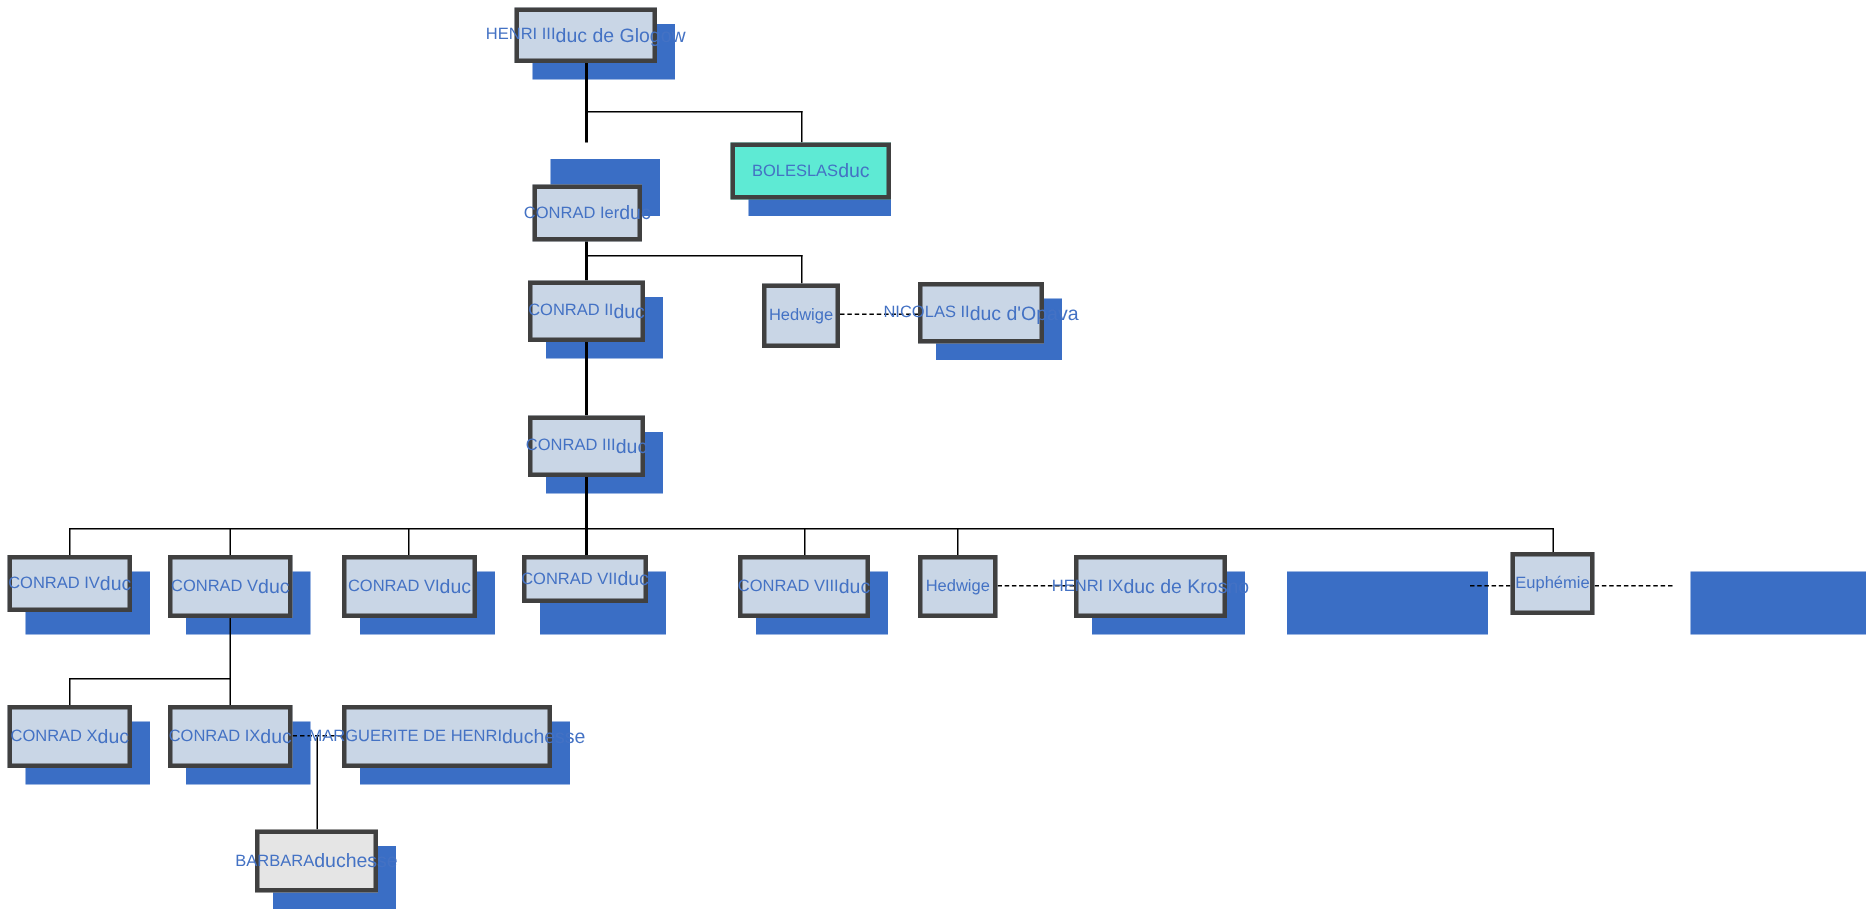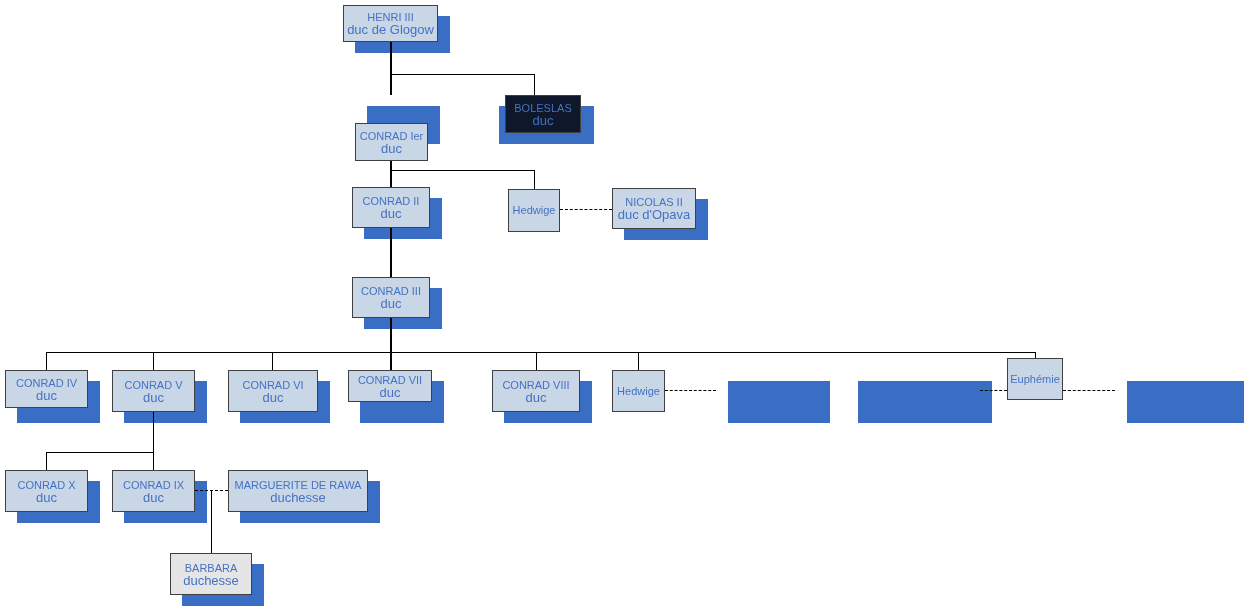--- a/index.html
+++ b/index.html
@@ -7,25 +7,25 @@
     position: relative;
     width: 1245px;
     height: 610px;
     background: #ffffff;
     font-family: "Liberation Sans", sans-serif;
     overflow: hidden;
   }
   .node {
     position: absolute;
     box-sizing: border-box;
-    border: 1px solid #0ea5e9;
+    border: 3px solid #0ea5e9;
     background: #c9d6e6;
     color: #4472c4;
     display: flex;
-    flex-direction: column;
+    flex-direction: row;
     align-items: center;
     justify-content: center;
     text-align: center;
     z-index: 3;
     cursor: pointer;
   }
   .person-name  { font-size: 11px; line-height: 13px; white-space: nowrap; }
   .person-title { font-size: 13px; line-height: 12px; white-space: nowrap; }
   .node-shadow {
     position: absolute;
@@ -80,21 +80,21 @@
     <div class="node" style="left: 343px; top: 5px; width: 95px; height: 37px; background: rgb(201, 214, 230); border-color: rgb(64, 64, 64); color: rgb(68, 114, 196);">
       <div class="person-name">HENRI III</div>
       <div class="person-title">duc de Glogow</div>
     </div>
     <div class="node-shadow" style="left: 367px; top: 106px; width: 73px; height: 38px; background: rgb(58, 110, 197);"></div>
     <div class="node" style="left: 355px; top: 95px; width: 73px; height: 38px; background: rgb(201, 214, 230); border-color: rgb(64, 64, 64); color: rgb(68, 114, 196); margin-top: 28px;">
       <div class="person-name">CONRAD Ier</div>
       <div class="person-title">duc</div>
     </div>
     <div class="node-shadow" style="left: 499px; top: 106px; width: 95px; height: 38px; background: rgb(58, 110, 197);"></div>
-    <div class="node" style="left: 505px; top: 95px; width: 76px; height: 38px; background: #0f172a; border-color: rgb(64, 64, 64); color: rgb(68, 114, 196);">
+    <div class="node" style="left: 487px; top: 95px; width: 107px; height: 38px; background: #5eead4; border-color: rgb(64, 64, 64); color: rgb(68, 114, 196);">
       <div class="person-name">BOLESLAS</div>
       <div class="person-title">duc</div>
     </div>
     <div class="node-shadow" style="left: 364px; top: 198px; width: 78px; height: 41px; background: rgb(58, 110, 197);"></div>
     <div class="node" style="left: 352px; top: 187px; width: 78px; height: 41px; background: rgb(201, 214, 230); border-color: rgb(64, 64, 64); color: rgb(68, 114, 196);">
       <div class="person-name">CONRAD II</div>
       <div class="person-title">duc</div>
     </div>
     <div class="node" style="left: 508px; top: 189px; width: 52px; height: 43px; background: rgb(201, 214, 230); border-color: rgb(64, 64, 64); color: rgb(68, 114, 196);">
       <div class="person-name">Hedwige</div>
@@ -131,38 +131,42 @@
     </div>
     <div class="node-shadow" style="left: 504px; top: 381px; width: 88px; height: 42px; background: rgb(58, 110, 197);"></div>
     <div class="node" style="left: 492px; top: 370px; width: 88px; height: 42px; background: rgb(201, 214, 230); border-color: rgb(64, 64, 64); color: rgb(68, 114, 196);">
       <div class="person-name">CONRAD VIII</div>
       <div class="person-title">duc</div>
     </div>
     <div class="node" style="left: 612px; top: 370px; width: 53px; height: 42px; background: rgb(201, 214, 230); border-color: rgb(64, 64, 64); color: rgb(68, 114, 196);">
       <div class="person-name">Hedwige</div>
     </div>
     <div class="node-shadow" style="left: 728px; top: 381px; width: 102px; height: 42px; background: rgb(58, 110, 197);"></div>
+    <div class="node" style="left: 716px; top: 370px; width: 102px; height: 42px; background: rgb(201, 214, 230); border-color: rgb(64, 64, 64); color: rgb(68, 114, 196);">
+      <div class="person-name">HENRI IX</div>
+      <div class="person-title">duc de Krosno</div>
+    </div>
     <div class="node-shadow" style="left: 858px; top: 381px; width: 134px; height: 42px; background: rgb(58, 110, 197);"></div>
-    <div class="node" style="left: 1007px; top: 358px; width: 56px; height: 42px; background: rgb(201, 214, 230); border-color: rgb(64, 64, 64); color: rgb(68, 114, 196);">
+    <div class="node" style="left: 1007px; top: 368px; width: 56px; height: 42px; background: rgb(201, 214, 230); border-color: rgb(64, 64, 64); color: rgb(68, 114, 196);">
       <div class="person-name">Euphémie</div>
     </div>
     <div class="node-shadow" style="left: 1127px; top: 381px; width: 117px; height: 42px; background: rgb(58, 110, 197);"></div>
     <div class="node-shadow" style="left: 17px; top: 481px; width: 83px; height: 42px; background: rgb(58, 110, 197);"></div>
     <div class="node" style="left: 5px; top: 470px; width: 83px; height: 42px; background: rgb(201, 214, 230); border-color: rgb(64, 64, 64); color: rgb(68, 114, 196);">
       <div class="person-name">CONRAD X</div>
       <div class="person-title">duc</div>
     </div>
     <div class="node-shadow" style="left: 124px; top: 481px; width: 83px; height: 42px; background: rgb(58, 110, 197);"></div>
     <div class="node" style="left: 112px; top: 470px; width: 83px; height: 42px; background: rgb(201, 214, 230); border-color: rgb(64, 64, 64); color: rgb(68, 114, 196);">
       <div class="person-name">CONRAD IX</div>
       <div class="person-title">duc</div>
     </div>
     <div class="node-shadow" style="left: 240px; top: 481px; width: 140px; height: 42px; background: rgb(58, 110, 197);"></div>
     <div class="node" style="left: 228px; top: 470px; width: 140px; height: 42px; background: rgb(201, 214, 230); border-color: rgb(64, 64, 64); color: rgb(68, 114, 196);">
-      <div class="person-name">MARGUERITE DE RAWA</div>
+      <div class="person-name">MARGUERITE DE HENRI</div>
       <div class="person-title">duchesse</div>
     </div>
     <div class="node-shadow" style="left: 182px; top: 564px; width: 82px; height: 42px; background: rgb(58, 110, 197);"></div>
     <div class="node" style="left: 170px; top: 553px; width: 82px; height: 42px; background: #e5e5e5; border-color: rgb(64, 64, 64); color: rgb(68, 114, 196);">
       <div class="person-name">BARBARA</div>
       <div class="person-title">duchesse</div>
     </div>
   </div>
 
 </body></html>

